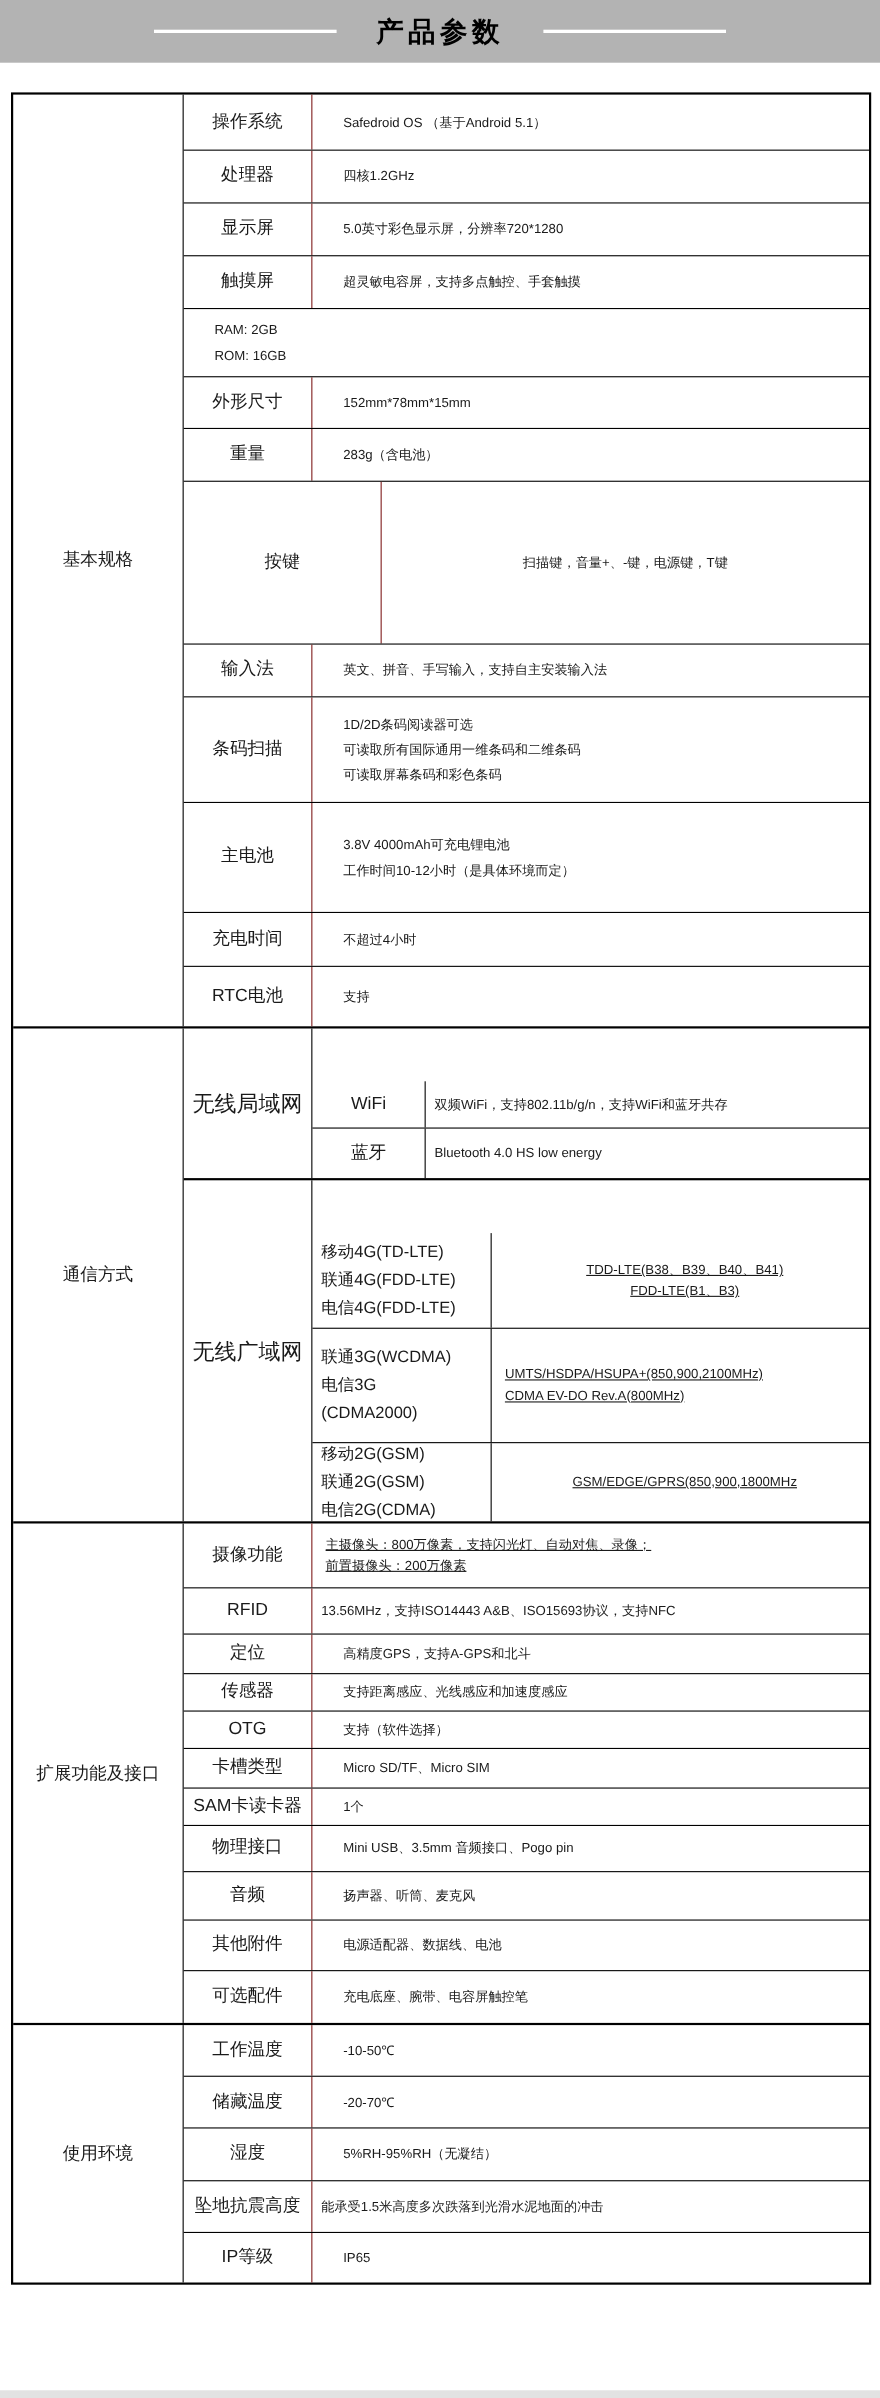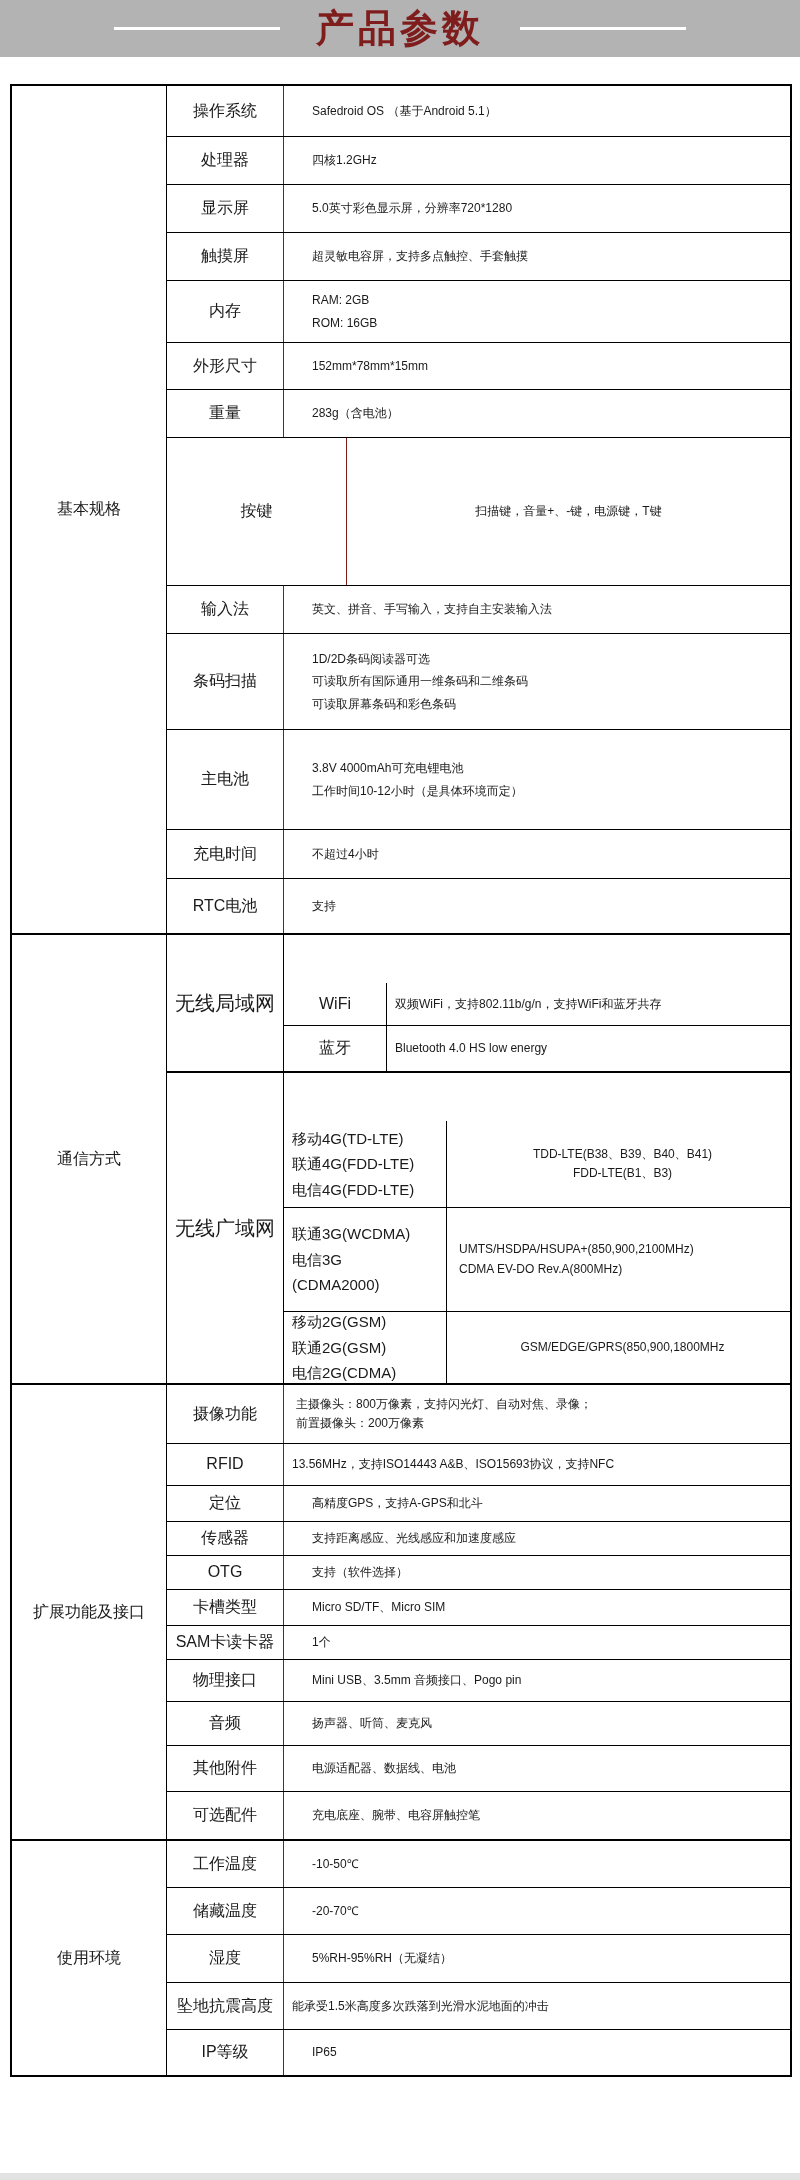--- a/index.html
+++ b/index.html
@@ -7,21 +7,21 @@
   .page {
     position:relative; width:800px; height:2180px; background:#ffffff;
     font-family:"Liberation Sans", sans-serif; color:#1a1a1a; overflow:hidden;
   }
   .header {
     height:57px; background:#b3b3b3;
     display:flex; align-items:center; justify-content:center; gap:36px;
   }
   .hline { width:166px; height:3px; background:#ffffff; }
   .title {
-    color:#7f1d1d; font-size:38px; font-weight:700; letter-spacing:4px;
+    color:#000000; font-size:25px; font-weight:700; letter-spacing:4px;
     font-family:"Liberation Sans", sans-serif;
   }
   .spec-table {
     margin:27px 0 0 10px; width:782px;
     border:2px solid #000; background:#fff;
   }
   .section { display:flex; border-top:2px solid #000; }
   .section.first { border-top:none; }
   .sec-label {
     width:155px; border-right:1px solid #000; flex:0 0 155px;
@@ -38,21 +38,21 @@
     flex:0 0 117px; width:117px; border-right:1px solid #7f1d1d;
     align-items:center; justify-content:center; text-align:center;
     font-size:16px; padding:2px; line-height:1.3;
   }
   .label.wide { flex:0 0 180px; width:180px; }
   .value {
     flex:1; min-width:0; align-items:center; font-size:12px;
     padding:6px 10px 6px 28px; white-space:pre-line; line-height:1.85;
   }
   .value.centered { justify-content:center; text-align:center; padding:6px 8px; }
-  .value.tight { padding:4px 4px 4px 12px; line-height:1.6; }
+  .value.tight { padding:4px 4px 4px 12px; line-height:1.6;text-decoration:underline; }
   .value.snug { padding-left:8px; padding-right:4px; }
   .sub {
     flex:0 0 103px; width:103px; border-right:1px solid #000;
     align-items:center; justify-content:center; text-align:center; font-size:16px;
   }
   .sub.wide {
     flex:0 0 163px; width:163px; justify-content:flex-start; text-align:left;
     padding:4px 15px 4px 8px; white-space:pre-line; font-size:15px; line-height:1.7;
   }
   .subrows { flex:1; display:flex; flex-direction:column; min-width:0;margin-top:48px; }
@@ -91,21 +91,20 @@
         </div>
         <div class="row" style="height:48px">
           <div class="cell label">显示屏</div>
           <div class="cell value">5.0英寸彩色显示屏，分辨率720*1280</div>
         </div>
         <div class="row" style="height:48px">
           <div class="cell label">触摸屏</div>
           <div class="cell value">超灵敏电容屏，支持多点触控、手套触摸</div>
         </div>
         <div class="row" style="height:62px">
-          <div class="cell label">内存</div>
           <div class="cell value">RAM: 2GB
 ROM: 16GB</div>
         </div>
         <div class="row" style="height:47px">
           <div class="cell label">外形尺寸</div>
           <div class="cell value">152mm*78mm*15mm</div>
         </div>
         <div class="row" style="height:48px">
           <div class="cell label">重量</div>
           <div class="cell value">283g（含电池）</div>

